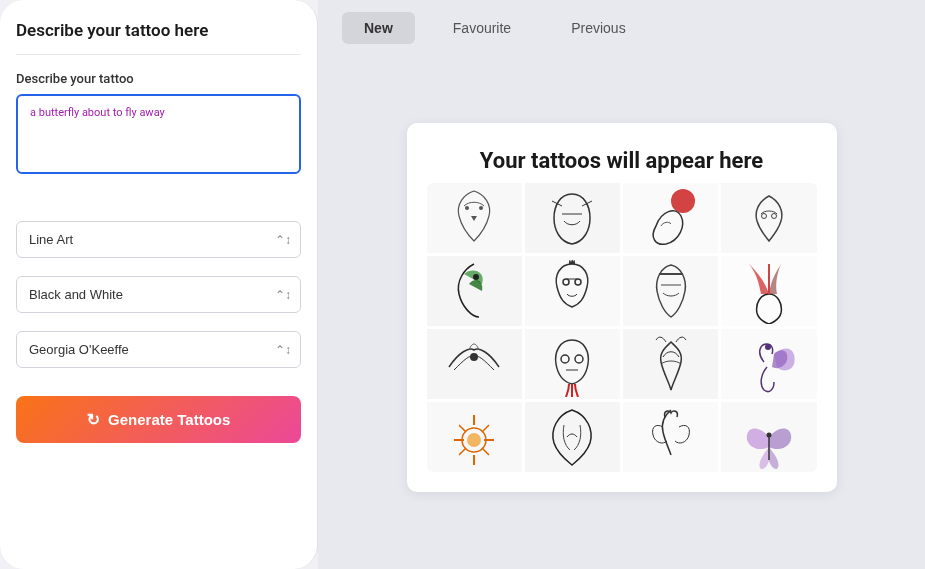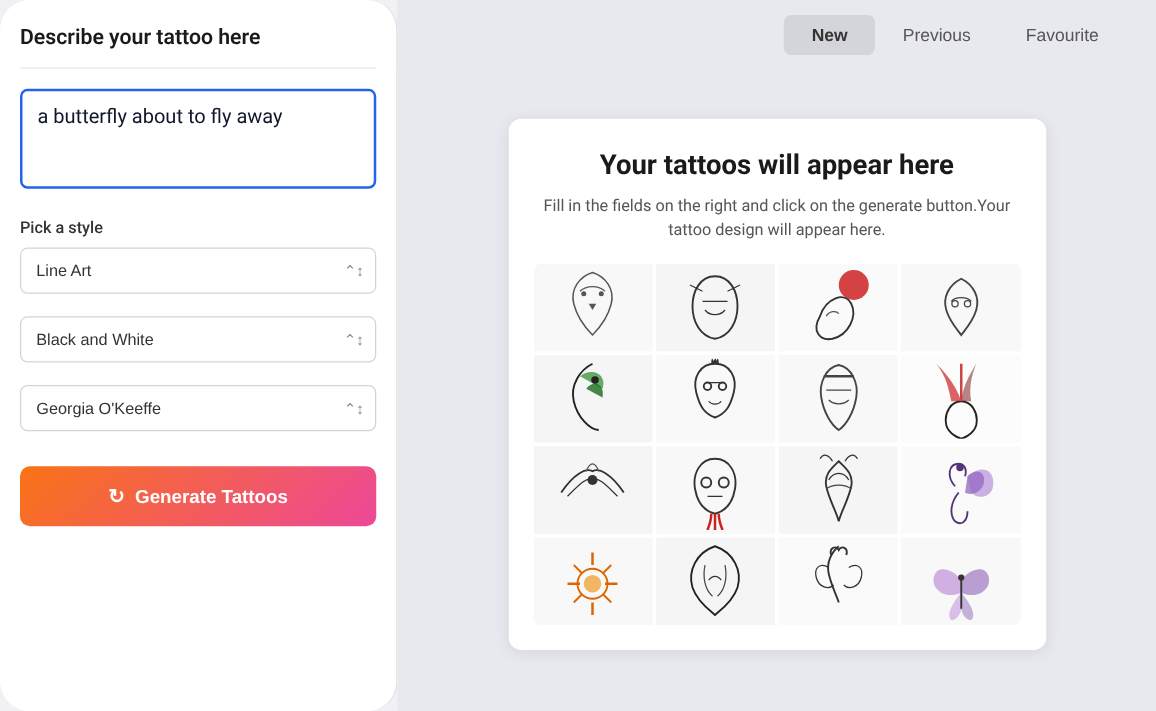--- a/index.html
+++ b/index.html
@@ -45,26 +45,26 @@
       color: #333;
       margin-bottom: 8px;
     }
 
     .tattoo-textarea {
       width: 100%;
       height: 80px;
       border: 2px solid #2563eb;
       border-radius: 6px;
       padding: 10px 12px;
-      font-size: 16px;
-      color: #0f172a;
+      font-size: 11px;
+      color: #a21caf;
       resize: none;
       outline: none;
       font-family: inherit;
-      margin-bottom: 2px;
+      margin-bottom: 25px;
     }
 
     .section {
       margin-bottom: 18px;
     }
 
     .select-wrapper {
       position: relative;
       width: 100%;
     }
@@ -122,22 +122,21 @@
       display: flex;
       flex-direction: column;
       padding: 0;
     }
 
     .tab-bar {
       display: flex;
       align-items: center;
       padding: 12px 24px;
       background: #e8e8ef;
-      gap: 0;
-      justify-content: flex-end;
+      gap: 16px;
     }
 
     .tab-btn {
       padding: 8px 22px;
       border: none;
       border-radius: 6px;
       font-size: 14px;
       cursor: pointer;
       background: transparent;
       color: #555;
@@ -226,25 +225,25 @@
     .t16 { background: #f8f8f8; }
   </style>
 </head>
 <body>
 
 <div class="left-panel">
   <h2 class="panel-title">Describe your tattoo here</h2>
   <div class="divider"></div>
 
   <div class="section">
+    <div class="field-label">Describe your tattoo</div>
     <textarea class="tattoo-textarea" placeholder="Describe your tattoo..." style="">a butterfly about to fly away</textarea>
   </div>
 
   <div class="section">
-    <div class="field-label">Pick a style</div>
     <div class="select-wrapper">
       <select class="styled-select">
         <option>Line Art</option>
         <option>Watercolor</option>
         <option>Traditional</option>
         <option>Neo-Traditional</option>
         <option>Blackwork</option>
         <option>Realism</option>
       </select>
       <span class="select-chevron">⌃↕</span>
@@ -277,28 +276,27 @@
 
   <button class="generate-btn">
     <span class="refresh-icon">↻</span>
     <span>Generate Tattoos</span>
   </button>
 </div>
 
 <div class="right-panel">
   <div class="tab-bar">
     <button class="tab-btn active">New</button>
+    <button class="tab-btn">Favourite</button>
     <button class="tab-btn">Previous</button>
-    <button class="tab-btn">Favourite</button>
   </div>
 
   <div class="gallery-area">
     <div class="tattoo-card">
       <h3 class="card-title">Your tattoos will appear here</h3>
-      <p class="card-subtitle">Fill in the fields on the right and click on the generate button.Your tattoo design will appear here.</p>
 
       <div class="tattoo-mosaic">
 
         <div class="mosaic-cell t1">
           <svg width="60" height="65" viewBox="0 0 60 65">
 
             <path d="M30 5 C20 8 12 18 15 30 C18 42 25 50 30 55 C35 50 42 42 45 30 C48 18 40 8 30 5Z" fill="none" stroke="#555" stroke-width="1.2"></path>
             <path d="M20 20 C25 15 35 15 40 20" fill="none" stroke="#555" stroke-width="1"></path>
             <circle cx="23" cy="22" r="2" fill="#555"></circle>
             <circle cx="37" cy="22" r="2" fill="#555"></circle>

